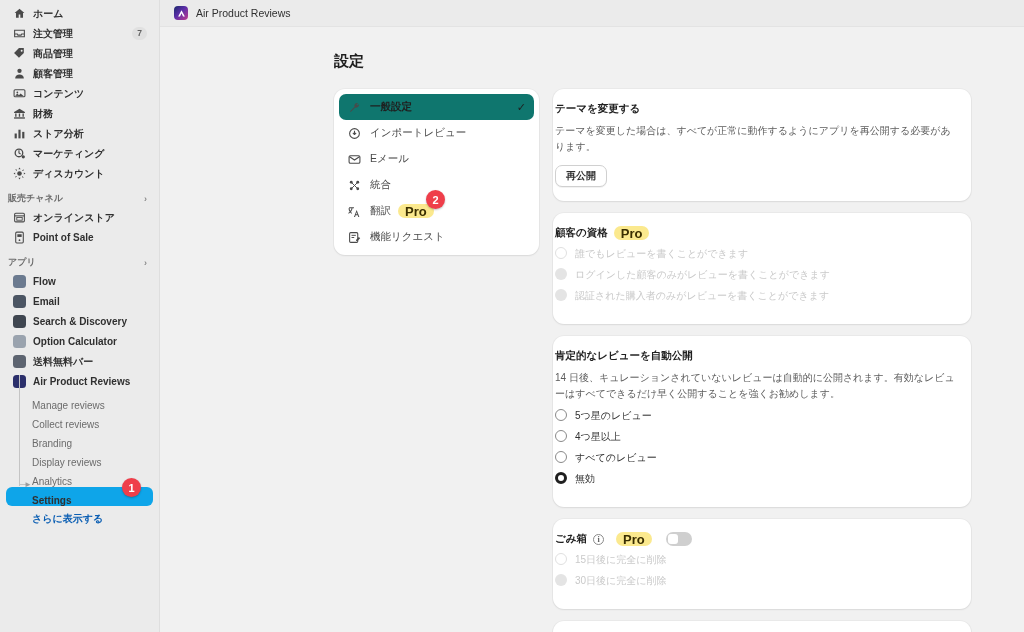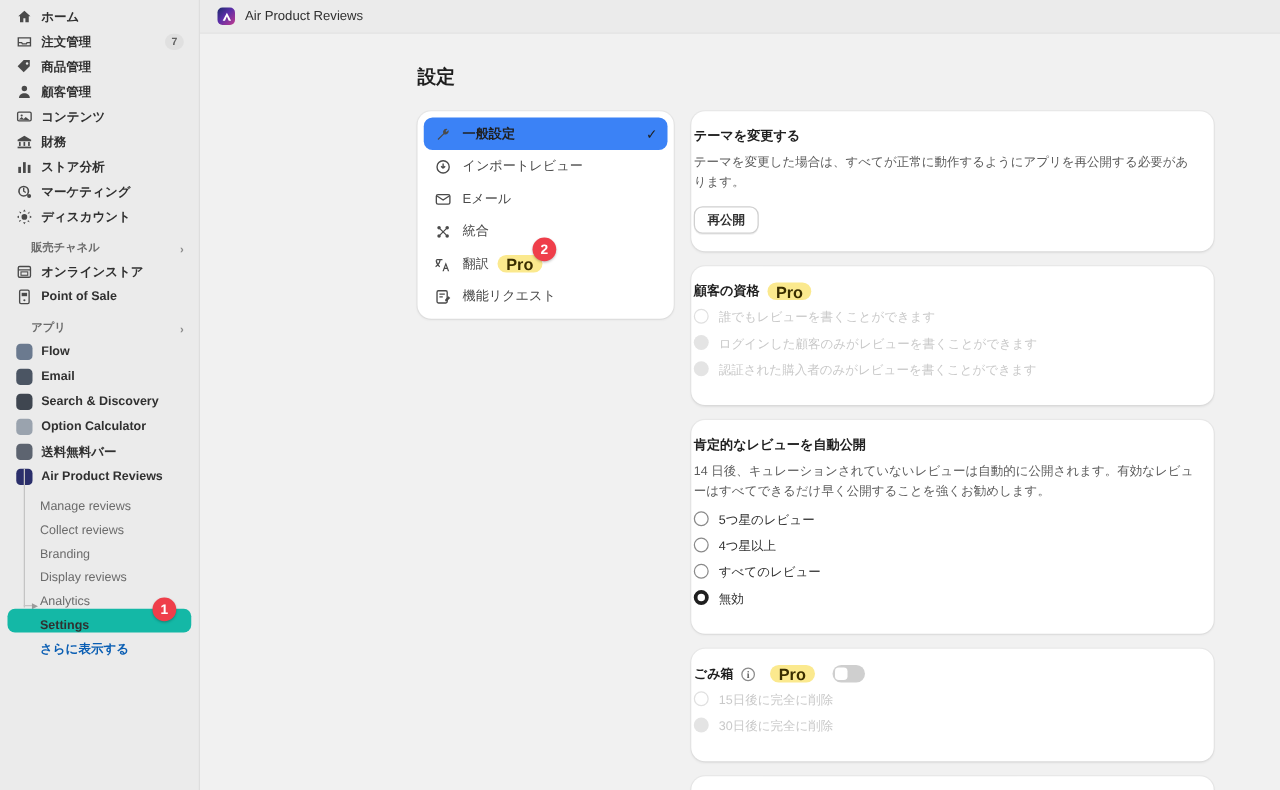--- a/index.html
+++ b/index.html
@@ -37,35 +37,35 @@
   .nav-item .ic { width: 14px; height: 14px; margin-right: 7px; flex: 0 0 14px;
                   display: flex; align-items: center; justify-content: center; }
   .nav-item .lbl { flex: 1 1 auto; overflow: hidden; }
   .count-pill {
     background: #e0e0e0; color: #616161;
     font-size: 8.5px; font-weight: 600;
     border-radius: 7px; padding: 1px 5px; line-height: 11px;
   }
   .nav-section {
     display: flex; align-items: center; justify-content: space-between;
-    margin: 9px 12px 3px 25px;
+    margin: 9px 12px 3px 8px;
     font-size: 9px; font-weight: 700; color: #6b6b6b;
   }
   .chev { color: #8a8a8a; font-size: 9px; }
   .subnav-item {
     display: flex; align-items: flex-end;
     height: 19px; margin: 0 6px 0 6px;
     padding: 0 6px 0 26px;
     font-size: 10px; color: #6b6b6b;
     border-radius: 6px;
     position: relative;
     white-space: nowrap;
   }
   .subnav-item.active {
-    background: #14b8a6; color: #303030; font-weight: 700;
+    background: #0ea5e9; color: #303030; font-weight: 700;
   }
   .tree-line {
     position: absolute; left: 19px; top: 375px;
     width: 1px; height: 111px; background: #c4c4c4;
   }
   .tree-elbow {
     position: absolute; left: 19px; top: 484px;
     width: 7px; height: 1px; background: #c4c4c4;
   }
   .tree-arrow {
@@ -119,21 +119,21 @@
   .menu-card {
     width: 205px; background: #fff; border-radius: 11px;
     padding: 5px; box-shadow: 0 1px 2px rgba(0,0,0,.07), 0 0 0 1px rgba(0,0,0,.03);
     align-self: flex-start;
     position: relative;
   }
   .menu-item {
     display: flex; align-items: center; height: 26px;
     border-radius: 7px; padding: 0 8px; font-size: 10.5px; color: #4a4a4a;
   }
-  .menu-item.sel { background: #3b82f6; color: #1f1f1f; font-weight: 700; }
+  .menu-item.sel { background: #0f766e; color: #1f1f1f; font-weight: 700; }
   .menu-item .mic { width: 14px; height: 14px; margin-right: 9px; flex:0 0 14px;
                     display:flex; align-items:center; justify-content:center; }
   .menu-item .mlbl { flex: 0 0 auto; }
   .check { margin-left: auto; color: #1f1f1f; font-size: 11px; }
 
   
   .right-col { width: 418px; display: flex; flex-direction: column; gap: 12px; }
   .card {
     background: #fff; border-radius: 11px; padding: 13px 14px 14px 2px;
     box-shadow: 0 1px 2px rgba(0,0,0,.07), 0 0 0 1px rgba(0,0,0,.03);

